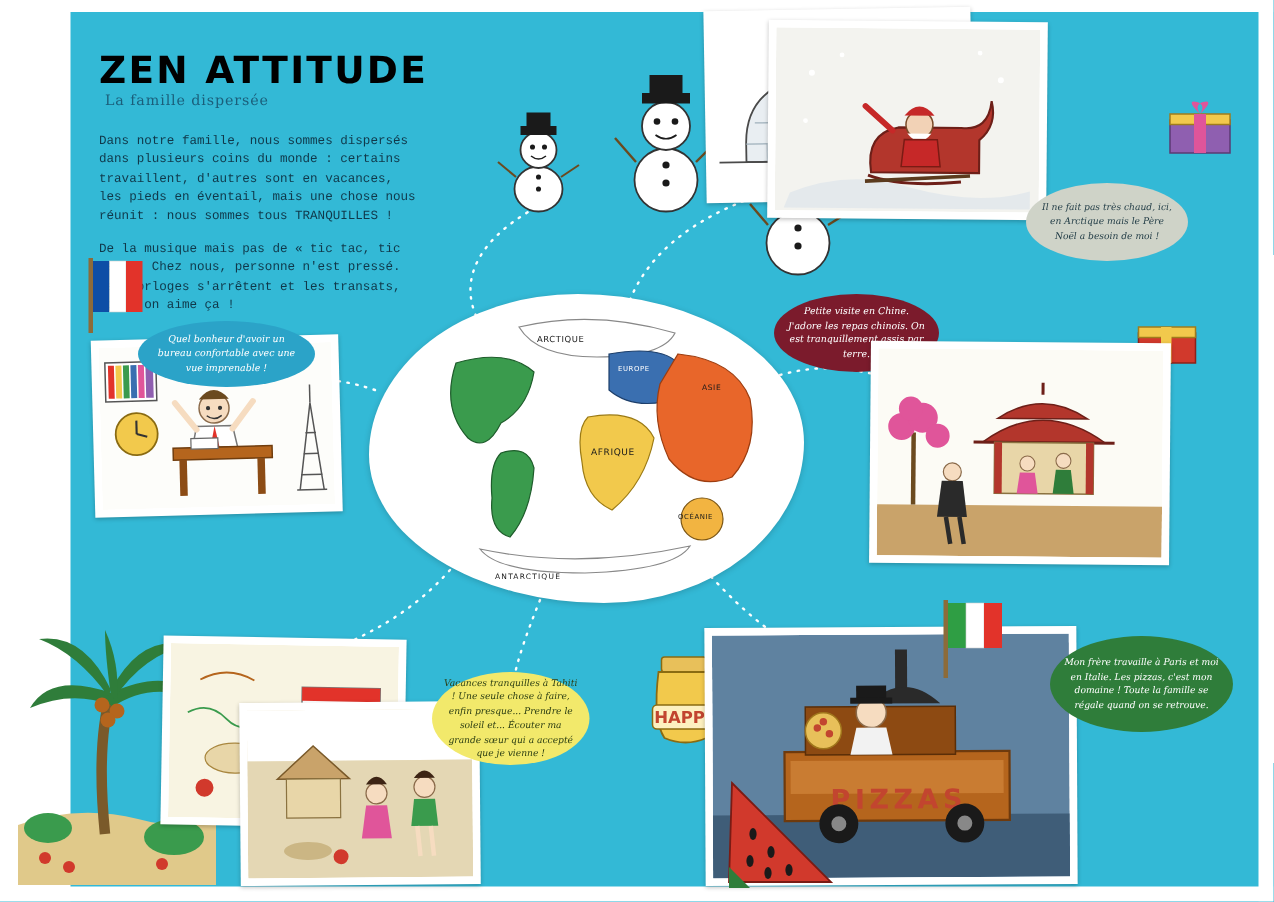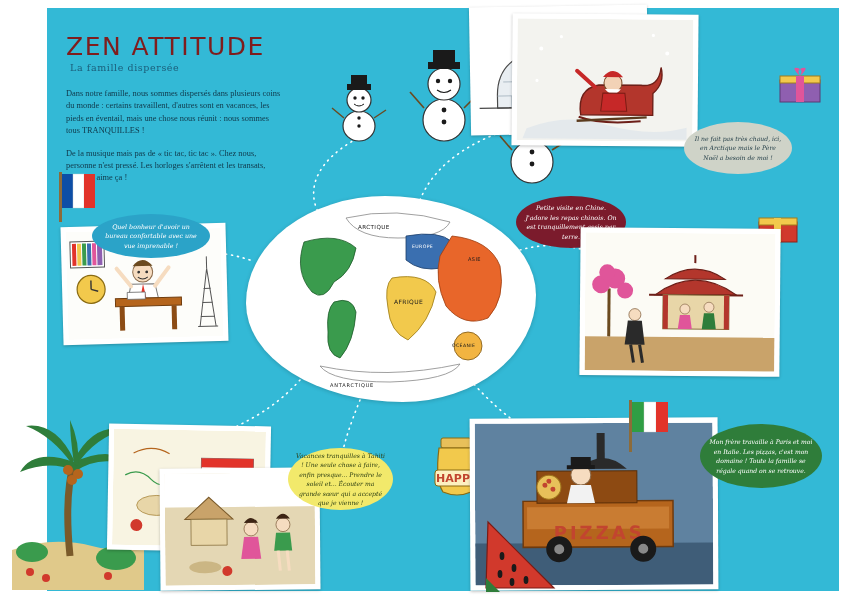--- a/index.html
+++ b/index.html
@@ -30,42 +30,42 @@
   .edge-top    { left: 0; top: 0; width: 849px; height: 8px; }
   .edge-bottom { left: 0; bottom: 0; width: 849px; height: 10px; }
 
   
   .title {
     position: absolute;
     left: 66px;
     top: 32px;
     font-size: 25px;
     letter-spacing: 1.5px;
-    color: #7f1d1d;
+    color: #000000;
     font-family: "DejaVu Sans", sans-serif;
-    font-weight: 400;
+    font-weight: 700;
   }
   .subtitle {
     position: absolute;
     left: 70px;
     top: 62px;
     font-size: 9.5px;
     letter-spacing: 0.6px;
     color: #1b5e7a;
     font-family: "DejaVu Serif", serif;
   }
   .body-text {
     position: absolute;
     left: 66px;
     top: 88px;
     width: 215px;
     font-size: 8.4px;
     line-height: 12.4px;
     color: #10384a;
-    font-family: Liberation Serif, serif;
+    font-family: Liberation Mono, monospace;
   }
   .body-text p { margin: 0 0 10px 0; }
 
   
   .card {
     position: absolute;
     background: #ffffff;
     box-shadow: 0 1px 3px rgba(0,0,0,0.25);
     overflow: hidden;
   }

